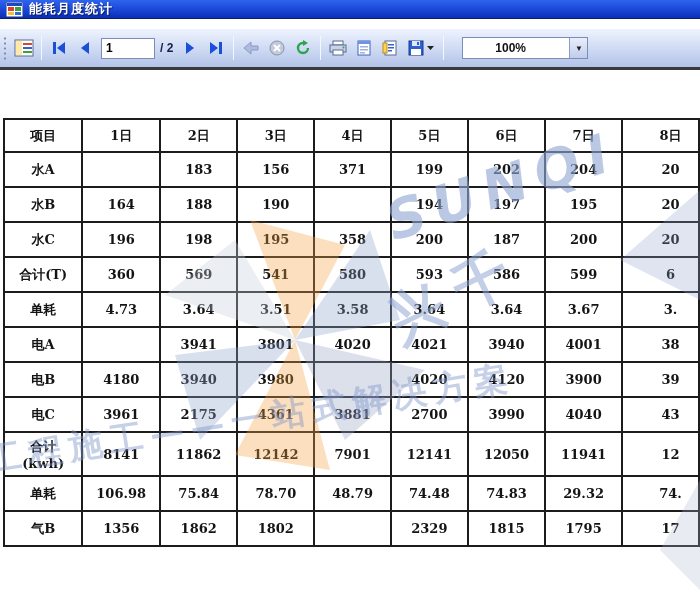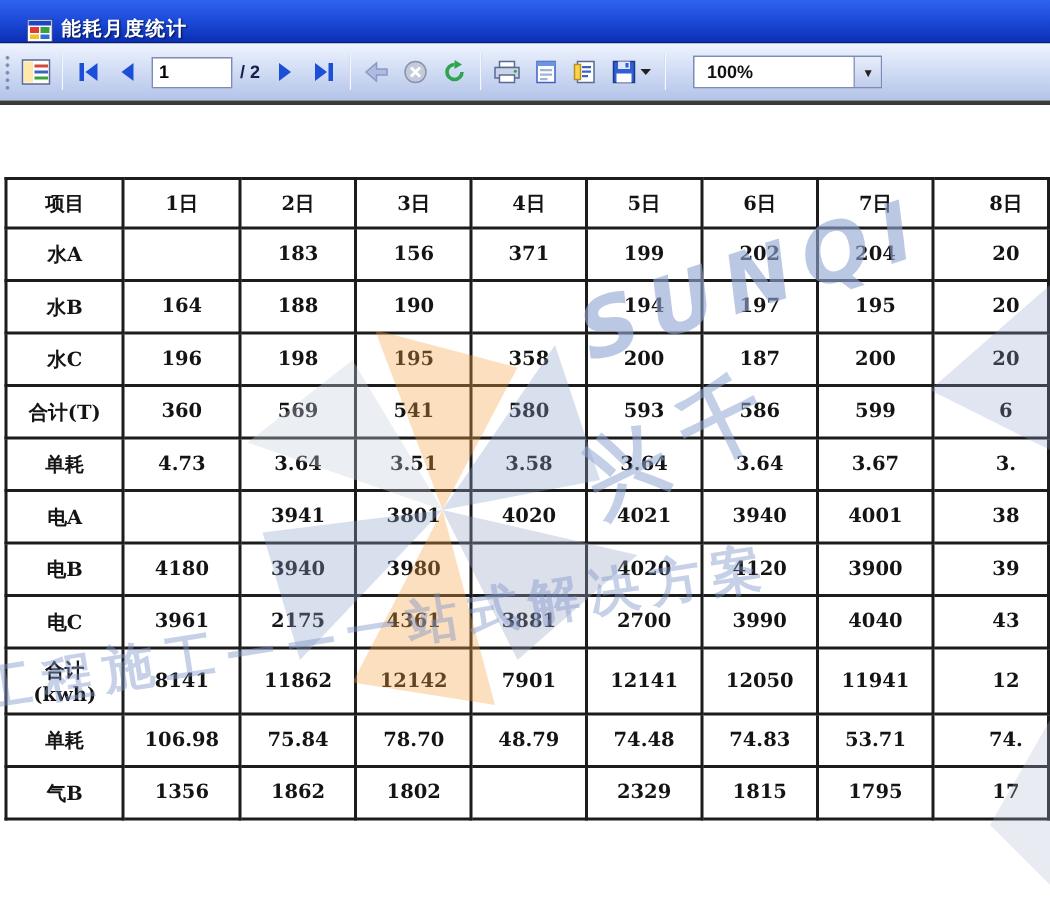--- a/index.html
+++ b/index.html
@@ -1,43 +1,43 @@
 <!DOCTYPE html>
 <html><head>
 <meta charset="utf-8">
 <style>
   * { margin:0; padding:0; box-sizing:border-box; }
   html,body { width:700px; height:600px; overflow:hidden; background:#fff;
               font-family:"Liberation Sans", sans-serif; }
   .window { position:relative; width:700px; height:600px; overflow:hidden; background:#fff; }
 
   
-  .titlebar { position:absolute; left:0; top:0; width:700px; height:29px;
+  .titlebar { position:absolute; left:0; top:0; width:700px; height:19px;
     background:linear-gradient(180deg,#2f64ee 0%,#1a47d6 55%,#0b2fb4 100%);
-    display:flex; align-items:flex-end; padding-left:18px; border-bottom:1px solid #06206e; }
+    display:flex; align-items:center; padding-left:6px; border-bottom:1px solid #06206e; }
   .titlebar .app-ico { width:17px; height:15px; margin-right:6px; flex:0 0 auto; }
   .titlebar .ttl { color:#fff; font-weight:bold; font-size:13px; letter-spacing:1px;
     text-shadow:1px 1px 1px rgba(0,0,0,.55); }
 
   
   .toolbar { position:absolute; left:0; top:29px; width:700px; height:41px;
     background:linear-gradient(180deg,#eef3fd 0%,#cdd9f3 55%,#b3c3e8 100%);
     border-bottom:3px solid #3a3a3a; display:flex; align-items:center; padding:0 2px; }
   .grip { width:5px; height:24px; margin:0 3px 0 1px;
     background-image:radial-gradient(circle,#7787ad 1px,transparent 1.2px);
     background-size:4px 5px; background-repeat:repeat-y; }
   .tbtn { width:26px; height:26px; display:flex; align-items:center; justify-content:center;
     border:1px solid transparent; border-radius:2px; }
   .sep { width:1px; height:24px; background:#8d9cc4; border-right:1px solid #f4f7ff; margin:0 4px; }
   .page-box { width:54px; height:21px; border:1px solid #7b8cb8; background:#fff;
     font-size:12px; font-weight:bold; padding:1px 4px; margin:0 3px;
     font-family:"Liberation Sans",sans-serif; }
   .page-total { font-size:12px; font-weight:bold; color:#14204a; margin:0 4px 0 2px; }
   .zoom-combo { display:flex; align-items:center; width:126px; height:22px; margin-left:14px;
-    border:1px solid #7b8cb8; background:#fff; }
+    border:1px solid #7b8cb8; background:#fff;padding-left:24px; }
   .zoom-val { flex:1; font-size:12px; font-weight:bold; padding-left:8px; color:#111; }
   .zoom-dd { width:18px; height:100%; background:linear-gradient(180deg,#e9eefb,#bfcdec);
     border-left:1px solid #8d9cc4; display:flex; align-items:center; justify-content:center;
     font-size:8px; color:#222; }
 
   
   .content { position:absolute; left:0; top:70px; width:700px; height:590px; background:#fff; overflow:hidden; }
 
   table.report { position:absolute; left:3px; top:48px; border-collapse:collapse; table-layout:fixed;
     font-family:"DejaVu Serif", serif; }
@@ -319,21 +319,21 @@
             <td class="lastcol">12</td>
           </tr>
           <tr>
             <td>单耗</td>
             <td>106.98</td>
             <td>75.84</td>
             <td>78.70</td>
             <td>48.79</td>
             <td>74.48</td>
             <td>74.83</td>
-            <td>53.71</td>
+            <td>29.32</td>
             <td class="lastcol">74.</td>
           </tr>
           <tr>
             <td>气B</td>
             <td>1356</td>
             <td>1862</td>
             <td>1802</td>
             <td></td>
             <td>2329</td>
             <td>1815</td>

